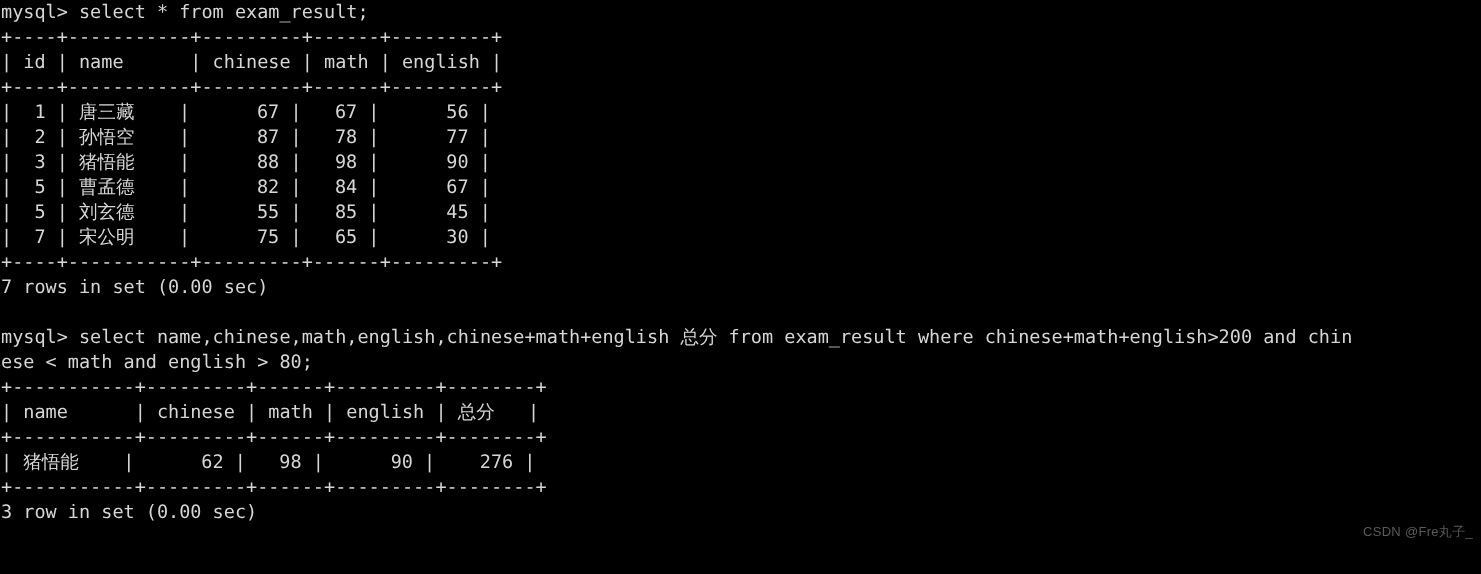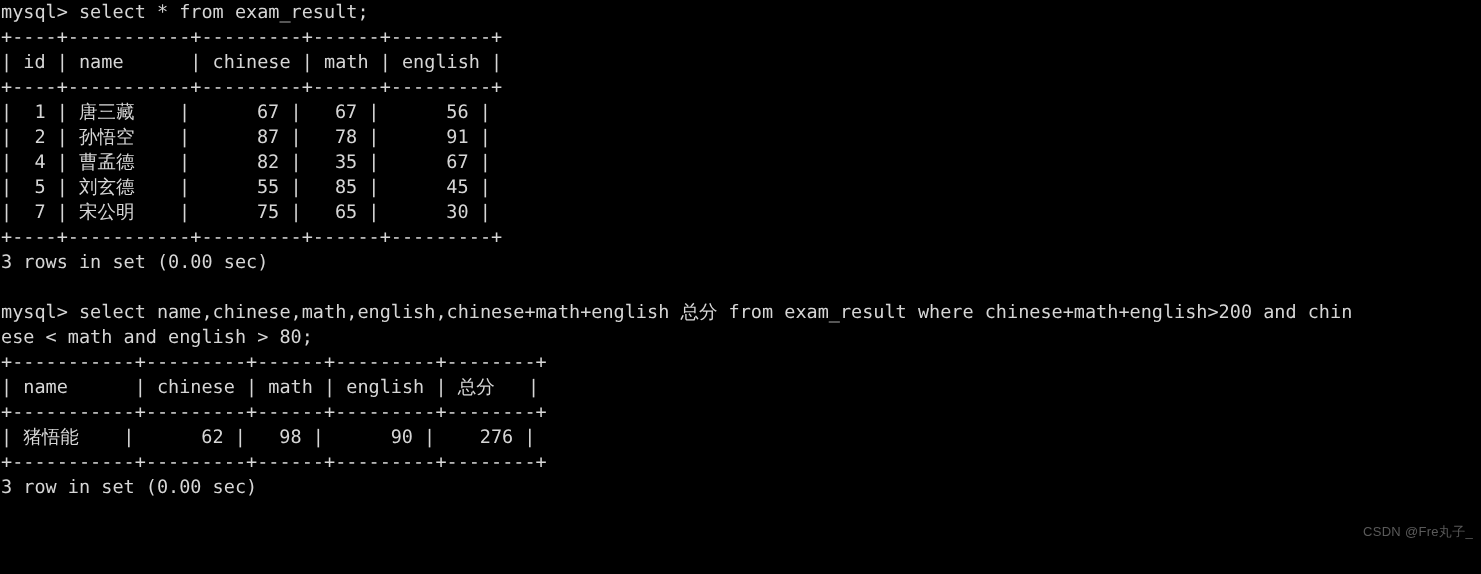--- a/index.html
+++ b/index.html
@@ -51,27 +51,28 @@
 
 <div id="terminal">
 
   <div class="line">mysql&gt; select * from exam_result;</div>
 
   <div class="line">+----+-----------+---------+------+---------+</div>
   <div class="line">| id | name      | chinese | math | english |</div>
   <div class="line">+----+-----------+---------+------+---------+</div>
 
   <div class="line">|  1 | 唐三藏    |      67 |   67 |      56 |</div>
-  <div class="line">|  2 | 孙悟空    |      87 |   78 |      91 |</div>
-  <div class="line">|  4 | 曹孟德    |      82 |   35 |      67 |</div>
+  <div class="line">|  2 | 孙悟空    |      87 |   78 |      77 |</div>
+  <div class="line">|  3 | 猪悟能    |      88 |   98 |      90 |</div>
+  <div class="line">|  5 | 曹孟德    |      82 |   84 |      67 |</div>
   <div class="line">|  5 | 刘玄德    |      55 |   85 |      45 |</div>
   <div class="line">|  7 | 宋公明    |      75 |   65 |      30 |</div>
 
   <div class="line">+----+-----------+---------+------+---------+</div>
-  <div class="line">3 rows in set (0.00 sec)</div>
+  <div class="line">7 rows in set (0.00 sec)</div>
 
   <div class="line blank">&nbsp;</div>
 
   <div class="line">mysql&gt; select name,chinese,math,english,chinese+math+english 总分 from exam_result where chinese+math+english&gt;200 and chin</div>
   <div class="line">ese &lt; math and english &gt; 80;</div>
 
   <div class="line">+-----------+---------+------+---------+--------+</div>
   <div class="line">| name      | chinese | math | english | 总分   |</div>
   <div class="line">+-----------+---------+------+---------+--------+</div>
 

